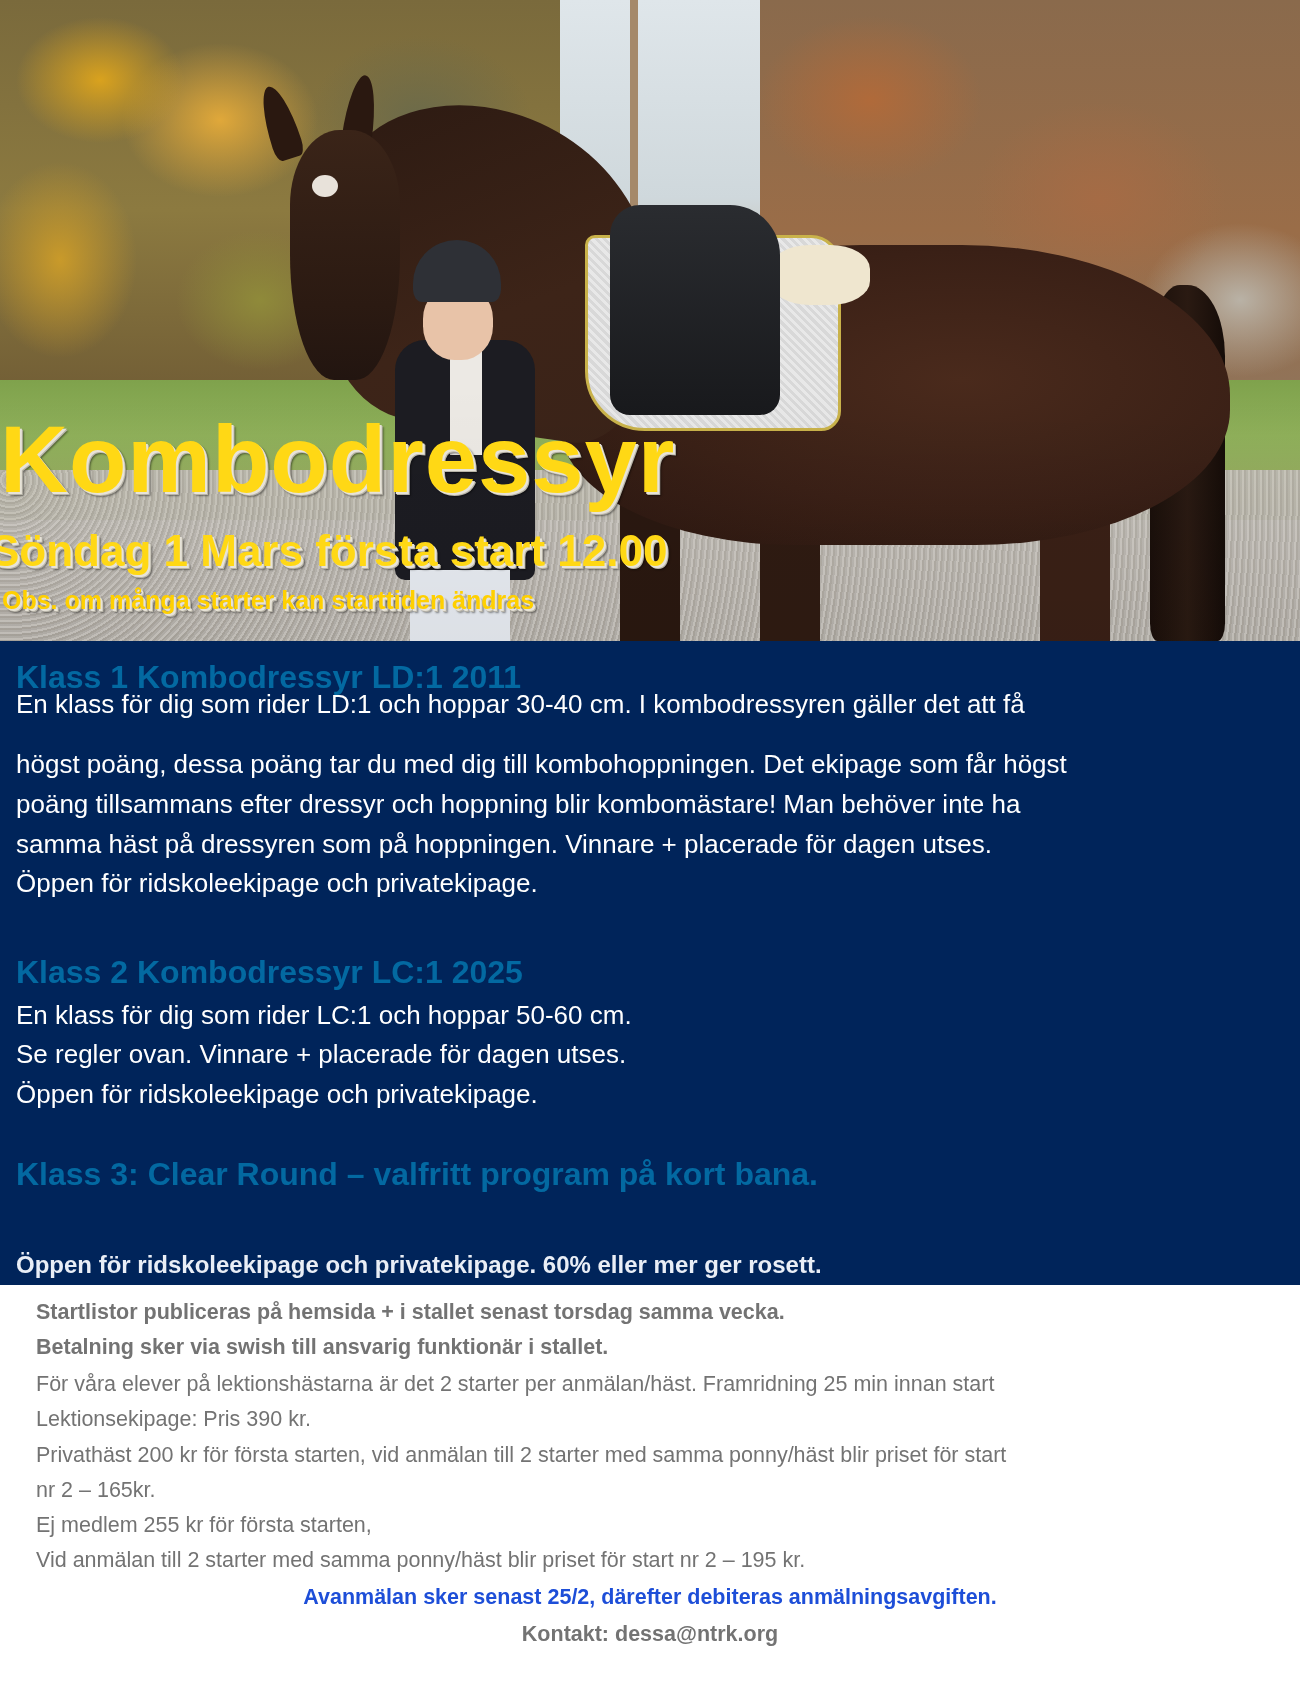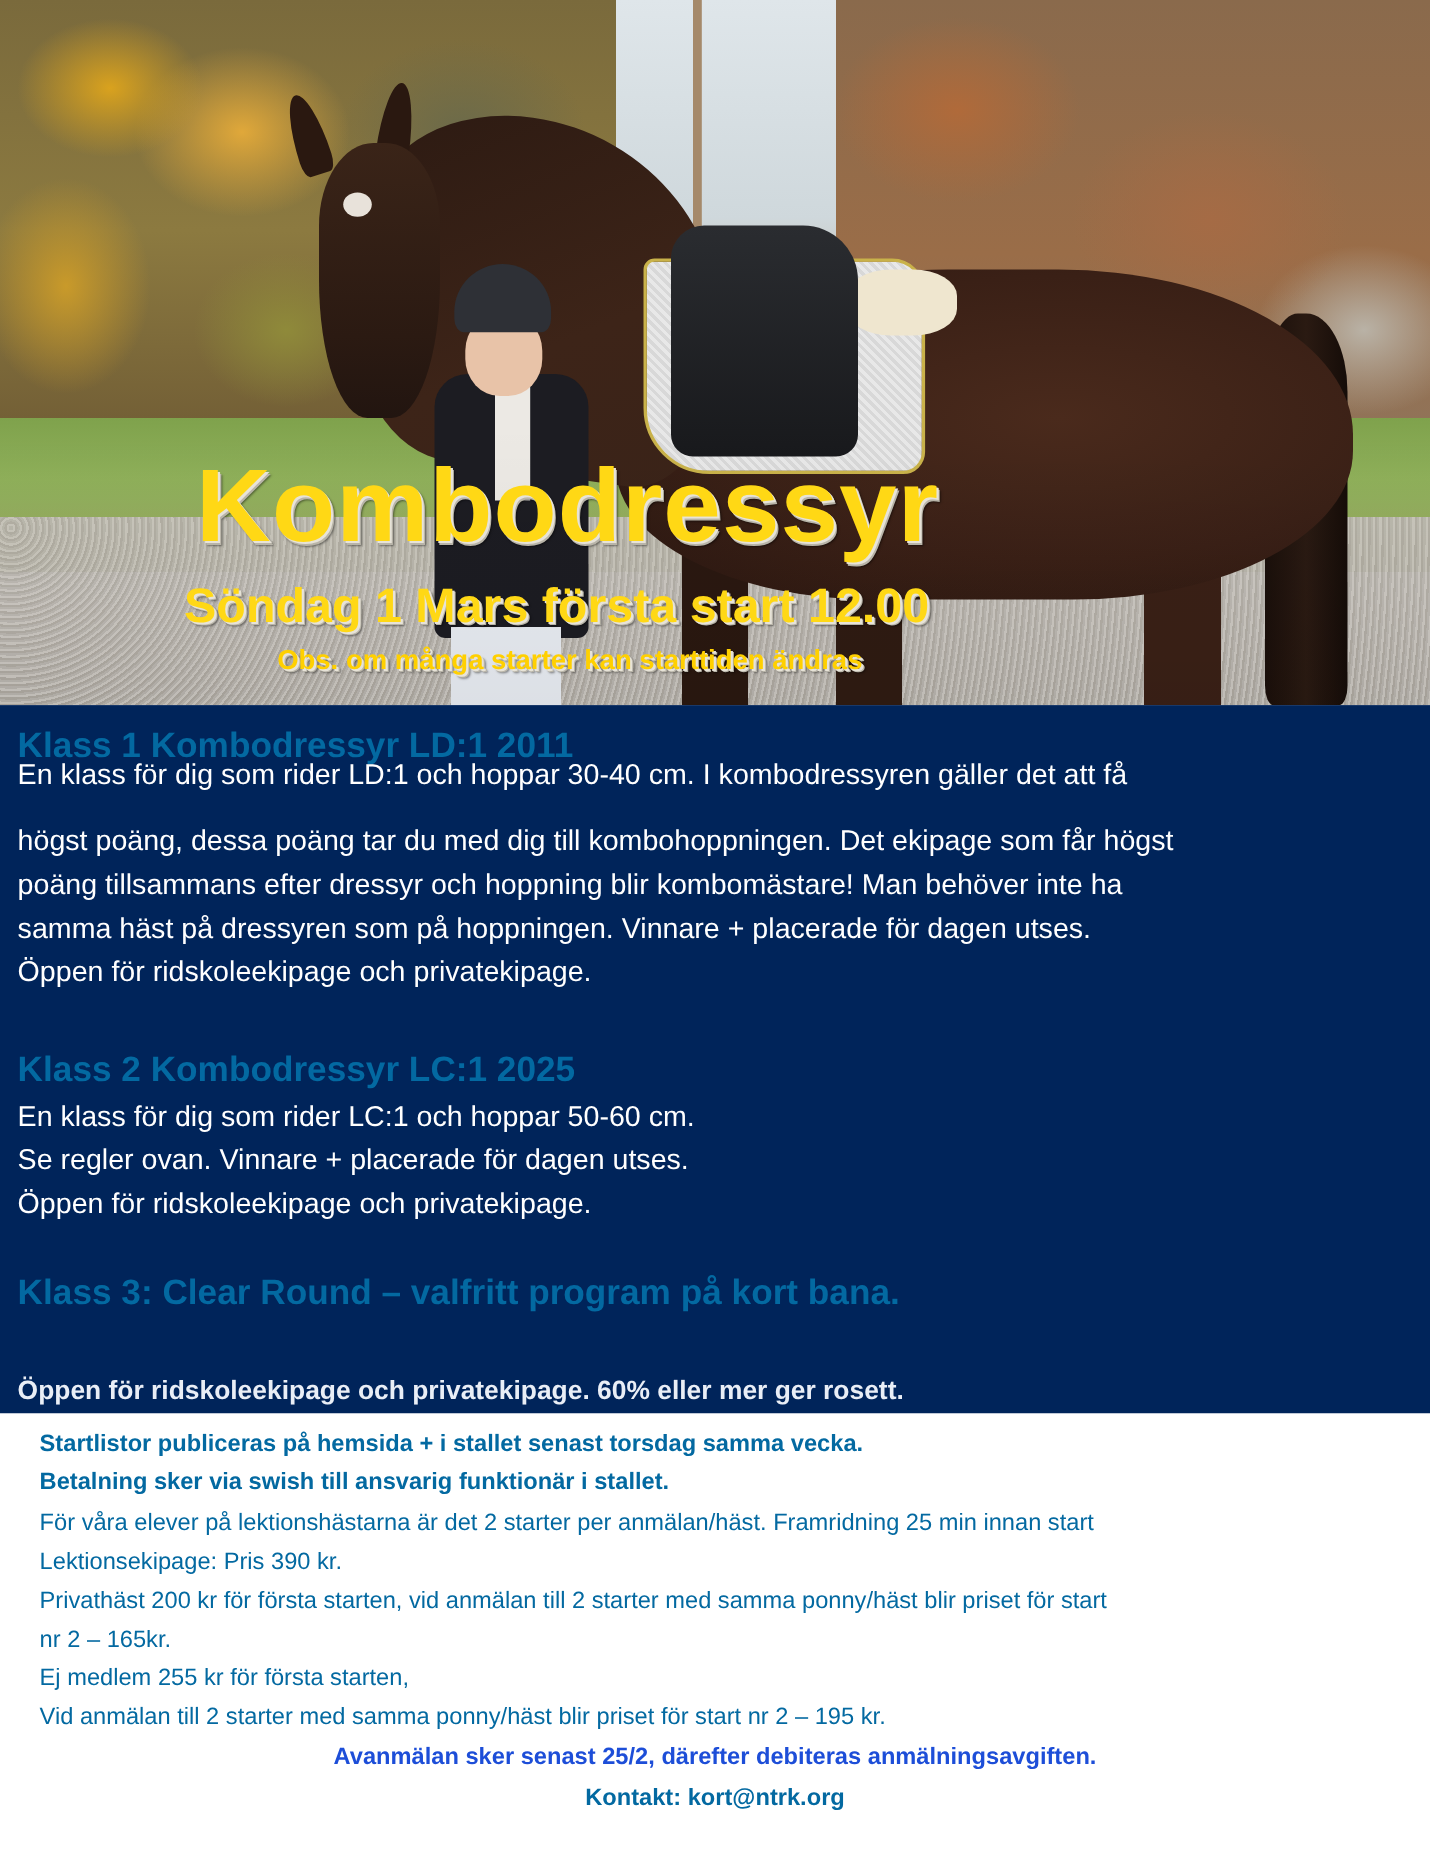--- a/index.html
+++ b/index.html
@@ -48,33 +48,33 @@
   .saddle{position:absolute;left:610px;top:205px;width:170px;height:210px;background:linear-gradient(180deg,#2a2c30,#18191c);border-radius:30px 50px 20px 20px;}
   .fleece{position:absolute;left:770px;top:245px;width:100px;height:60px;background:#efe6cf;border-radius:40%;}
   .rider{position:absolute;left:395px;top:250px;width:140px;height:391px;}
   .rider-jacket{position:absolute;left:0;top:90px;width:140px;height:240px;background:#1c1c22;border-radius:30px 30px 10px 10px;}
   .rider-shirt{position:absolute;left:55px;top:95px;width:32px;height:110px;background:#ece9e4;}
   .rider-face{position:absolute;left:28px;top:35px;width:70px;height:75px;background:#e8c3a8;border-radius:45%;}
   .rider-helmet{position:absolute;left:18px;top:-10px;width:88px;height:62px;background:#2e3036;border-radius:50% 50% 10% 10%/70% 70% 20% 20%;}
   .rider-pants{position:absolute;left:15px;top:320px;width:100px;height:80px;background:#e8ecf2;}
   .photo-shade{position:absolute;inset:0;background:linear-gradient(180deg,rgba(0,0,0,0) 60%,rgba(0,0,0,.05) 100%);}
 
-  .title{position:absolute;left:0;width:1032px;text-align:center;color:#ffd815;font-weight:bold;white-space:nowrap;
+  .title{position:absolute;left:0;width:1032px;color:#ffd815;font-weight:bold;white-space:nowrap;
     text-shadow:2px 2px 0 #e7e3d8,3px 3px 0 #b8b4a8,4px 4px 2px rgba(0,0,0,.45);}
   .title-main{top:410px;font-size:94px;letter-spacing:1px;line-height:100px;}
   .title-date{top:525px;font-size:44px;line-height:52px;left:-10px;}
   .title-note{top:585px;font-size:25px;line-height:30px;left:2px;color:#ffd000;}
 
   .blue{position:absolute;left:0;top:641px;width:1300px;height:644px;background:#00245a;}
   .h{position:absolute;left:16px;color:#0369a1;font-weight:bold;font-size:32px;line-height:40px;white-space:nowrap;}
   .p{position:absolute;left:16px;color:#ffffff;font-size:26px;line-height:40px;white-space:nowrap;}
   .p.bold{font-weight:bold;color:#e9eef6;font-size:24px;margin-top:45px;}
 
   .white{position:absolute;left:0;top:1285px;width:1300px;height:397px;background:#fff;}
-  .w{position:absolute;left:36px;font-size:21.5px;line-height:36px;color:#0369a1;white-space:nowrap;}
+  .w{position:absolute;left:36px;font-size:21.5px;line-height:36px;color:#737373;white-space:nowrap;}
   .w b{font-weight:normal;}
   .w.bold{font-weight:bold;}
   .w.center{left:0;width:1300px;text-align:center;}
   .w.red{color:#1d4ed8;font-weight:bold;}
 </style>
 </head>
 <body>
 
 <div class="photo">
   <div class="bg-trees-left"></div>
@@ -131,13 +131,13 @@
 
 <div class="w bold" style="top:1294px">Startlistor publiceras på hemsida + i stallet senast torsdag samma vecka.</div>
 <div class="w bold" style="top:1329px">Betalning sker via swish till ansvarig funktionär i stallet.</div>
 <div class="w" style="top:1366px">För våra elever på lektionshästarna är det 2 starter per anmälan/häst. Framridning 25 min innan start</div>
 <div class="w" style="top:1401px"><span>Lektionsekipage: </span><b>Pris 390 kr.</b></div>
 <div class="w" style="top:1437px"><span>Privathäst </span><b>200 kr</b><span> för första starten, vid anmälan till 2 starter med samma ponny/häst blir priset för start</span></div>
 <div class="w" style="top:1472px"><span>nr 2 – </span><b>165kr.</b></div>
 <div class="w" style="top:1507px"><span>Ej medlem </span><b>255 kr</b><span> för första starten,</span></div>
 <div class="w" style="top:1542px"><span>Vid anmälan till 2 starter med samma ponny/häst blir priset för start nr 2 – </span><b>195 kr</b><span>.</span></div>
 <div class="w center red" style="top:1579px">Avanmälan sker senast 25/2, därefter debiteras anmälningsavgiften.</div>
-<div class="w center bold" style="top:1616px">Kontakt: kort@ntrk.org</div>
+<div class="w center bold" style="top:1616px">Kontakt: dessa@ntrk.org</div>
 
 </body></html>

